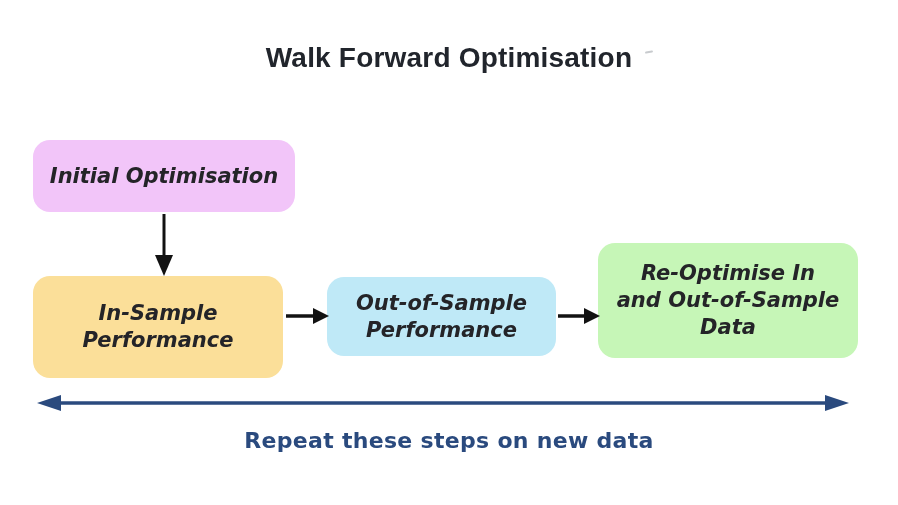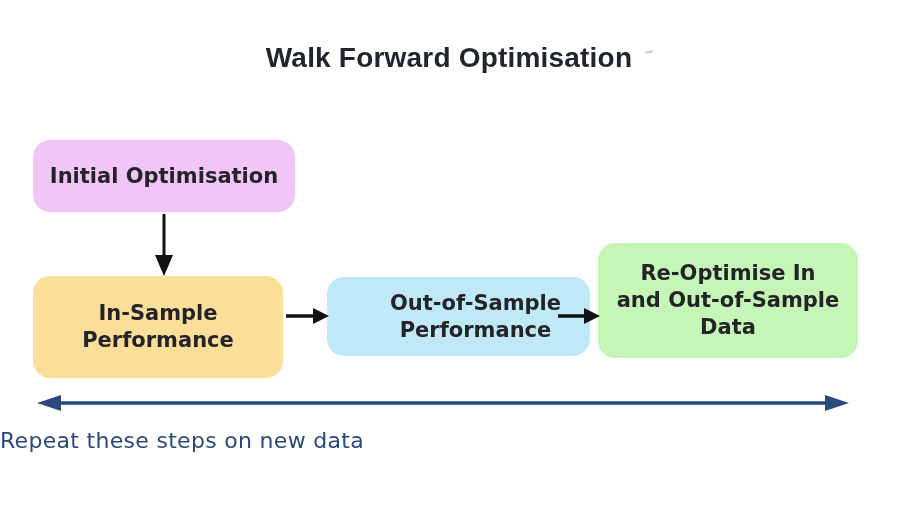--- a/index.html
+++ b/index.html
@@ -34,37 +34,39 @@
     position: absolute;
     display: flex;
     align-items: center;
     justify-content: center;
     text-align: center;
     font-size: 21px;
     font-weight: 600;
     line-height: 1.28;
     border-radius: 17px;
     white-space: pre-line;
+    font-style: italic;
   }
   .box-initial    { left: 33px;  top: 140px; width: 262px; height: 72px;  }
   .box-insample   { left: 33px;  top: 276px; width: 250px; height: 102px;  }
-  .box-outsample  { left: 327px; top: 277px; width: 229px; height: 79px; padding-left: 34px;  }
+  .box-outsample  { left: 327px; top: 277px; width: 229px; height: 79px;  }
   .box-reoptimise { left: 598px; top: 243px; width: 260px; height: 115px; }
   .arrow-layer {
     position: absolute;
     left: 0; top: 0;
     width: 898px; height: 505px;
     pointer-events: none;
   }
   .footer-caption {
     position: absolute;
     left: 0; top: 428px;
     width: 100%;
+    text-align: center;
     font-size: 22px;
-    font-weight: 400;
+    font-weight: 700;
     letter-spacing: 0.3px;
   }
 </style>
 </head>
 <body>
 
 <div class="canvas">
 
   <div class="title" style="color: rgb(33, 37, 44);">Walk Forward Optimisation</div>
 

